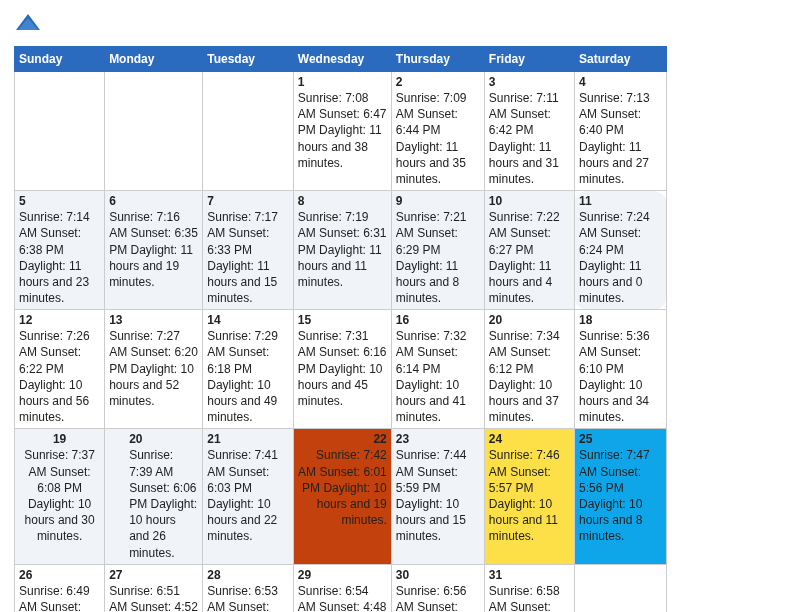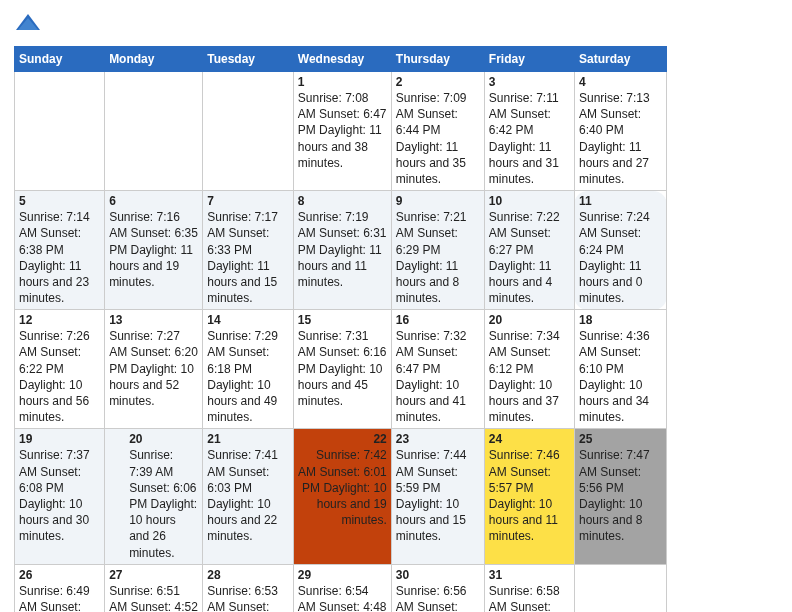--- a/index.html
+++ b/index.html
@@ -242,41 +242,41 @@
           <td>
             <span class="day-number">15</span>
             <div class="cell-content">Sunrise: 7:31 AM
 Sunset: 6:16 PM
 Daylight: 10 hours
 and 45 minutes.</div>
           </td>
           <td>
             <span class="day-number">16</span>
             <div class="cell-content">Sunrise: 7:32 AM
-Sunset: 6:47 PM
+Sunset: 6:14 PM
 Daylight: 10 hours
 and 41 minutes.</div>
           </td>
           <td>
             <span class="day-number">20</span>
             <div class="cell-content">Sunrise: 7:34 AM
 Sunset: 6:12 PM
 Daylight: 10 hours
 and 37 minutes.</div>
           </td>
           <td>
             <span class="day-number">18</span>
-            <div class="cell-content">Sunrise: 4:36 AM
+            <div class="cell-content">Sunrise: 5:36 AM
 Sunset: 6:10 PM
 Daylight: 10 hours
 and 34 minutes.</div>
           </td>
         </tr>
         <tr>
-          <td style="background-color: rgb(240, 244, 248);">
+          <td style="background-color: rgb(240, 244, 248); text-align: center;">
             <span class="day-number">19</span>
             <div class="cell-content">Sunrise: 7:37 AM
 Sunset: 6:08 PM
 Daylight: 10 hours
 and 30 minutes.</div>
           </td>
           <td style="background-color: rgb(240, 244, 248); padding-left: 24px;">
             <span class="day-number">20</span>
             <div class="cell-content">Sunrise: 7:39 AM
 Sunset: 6:06 PM
@@ -304,21 +304,21 @@
 Daylight: 10 hours
 and 15 minutes.</div>
           </td>
           <td style="background-color: #fde047;">
             <span class="day-number">24</span>
             <div class="cell-content">Sunrise: 7:46 AM
 Sunset: 5:57 PM
 Daylight: 10 hours
 and 11 minutes.</div>
           </td>
-          <td style="background-color: #a3a3a3;">
+          <td style="background-color: #0ea5e9;">
             <span class="day-number">25</span>
             <div class="cell-content">Sunrise: 7:47 AM
 Sunset: 5:56 PM
 Daylight: 10 hours
 and 8 minutes.</div>
           </td>
         </tr>
         <tr>
           <td>
             <span class="day-number">26</span>

